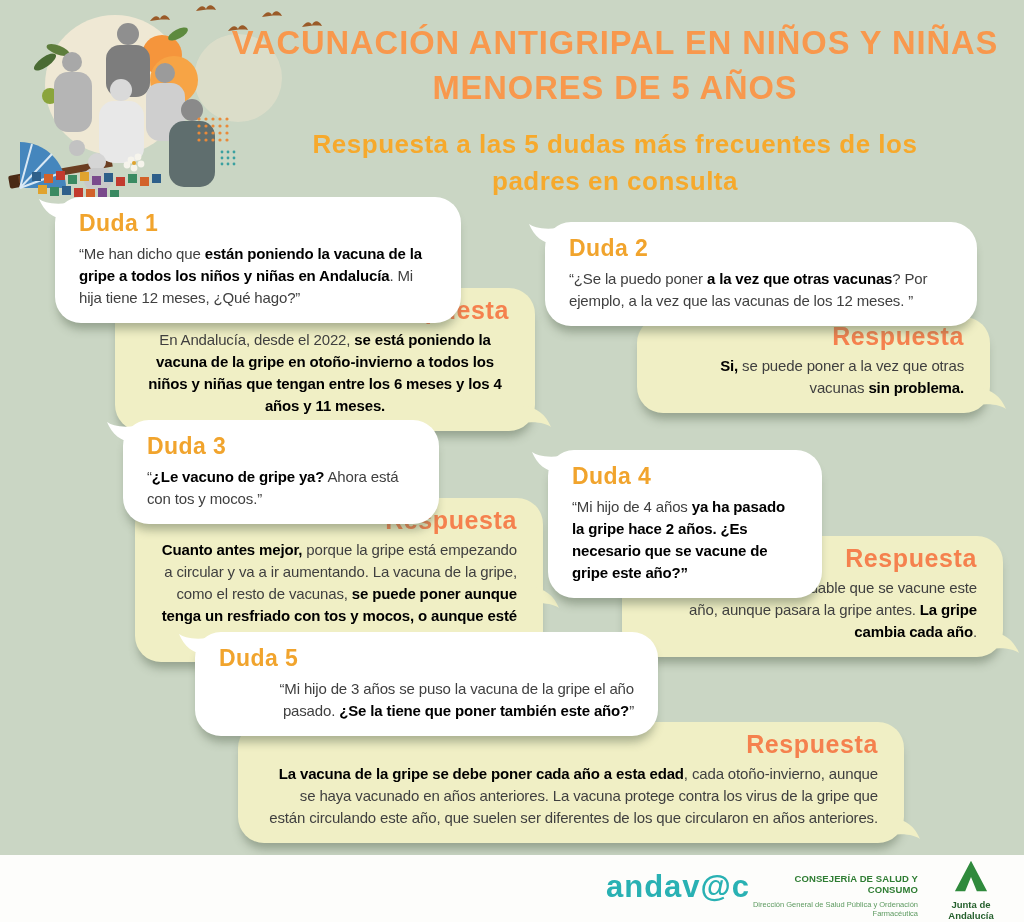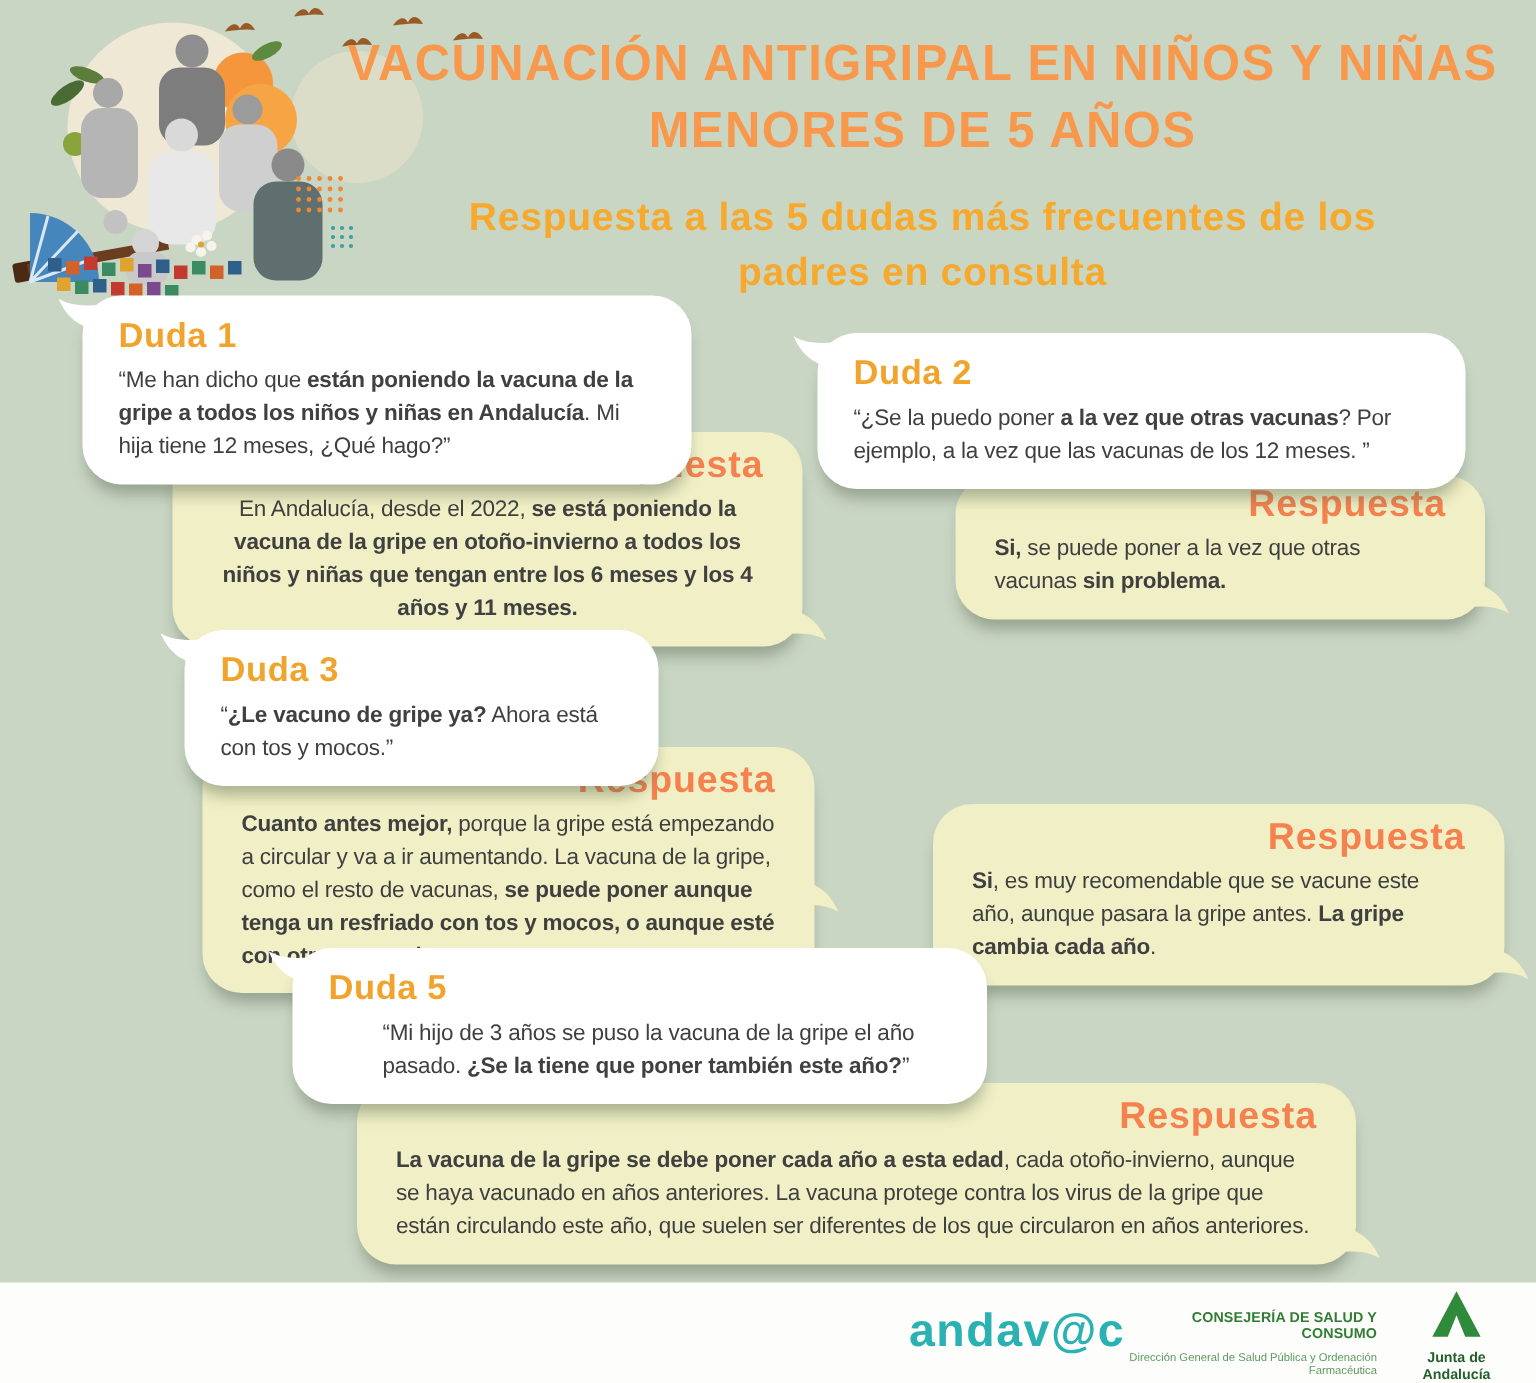--- a/index.html
+++ b/index.html
@@ -23,23 +23,23 @@
   .subtitle-wrap{margin-top:16px;}
 
   
   .bubble{position:absolute;border-radius:26px;box-sizing:border-box;
     box-shadow:0 9px 10px -3px rgba(84,100,78,.45);}
   .duda{background:#ffffff;z-index:3;padding:13px 24px 14px;}
   .resp{background:#f0efc5;z-index:2;padding:8px 26px 14px;}
   .q-label{color:#f1a42d;font-size:23px;font-weight:800;letter-spacing:.4px;margin:0 0 6px 0;}
   .a-label{color:#f5814e;font-size:25px;font-weight:800;letter-spacing:.6px;text-align:right;margin:0 0 4px 0;}
   .body-txt{font-size:15px;line-height:1.46;color:#3f3f3f;letter-spacing:-.15px;}
-  .bold{font-weight:700;color:#404040;}
+  .bold{font-weight:700;color:#000000;}
   .txt-center{text-align:center;}
-  .txt-right{text-align:left;}
+  .txt-right{text-align:right;}
 
   .tail{position:absolute;width:28px;height:24px;}
   .tail-d{left:-16px;top:2px;}
   .tail-r{right:-16px;bottom:4px;transform:scale(-1,-1);}
 
   
   #d1{left:55px;top:197px;width:406px;min-height:114px;}
   #r1{left:115px;top:288px;width:420px;min-height:112px;}
   #d2{left:545px;top:222px;width:432px;min-height:98px;}
   #r2{left:637px;top:317px;width:353px;min-height:86px;padding-top:5px;}
@@ -236,35 +236,42 @@
   </div>
 
   <div id="r3" class="bubble resp">
     <svg class="tail tail-r" style="bottom:auto;top:52%;" viewBox="0 0 28 24">
         <path d="M28,4 C14,6 4,3 0,0 C5,12 14,20 28,21 Z" fill="#f0efc5"></path>
       </svg>
     <div class="a-label">Respuesta</div>
     <div class="body-txt txt-right"><span class="bold">Cuanto antes mejor,</span><span> porque la gripe está empezando a circular y va a ir aumentando. La vacuna de la gripe, como el resto de vacunas, </span><span class="bold">se puede poner aunque tenga un resfriado con tos y mocos, o aunque esté con otros tratamientos</span><span>.</span></div>
   </div>
 
+  <div id="d4" class="bubble duda">
+    <svg class="tail tail-d" viewBox="0 0 28 24">
+        <path d="M28,4 C14,6 4,3 0,0 C5,12 14,20 28,21 Z" fill="#ffffff"></path>
+      </svg>
+    <div class="q-label">Duda 4</div>
+    <div class="body-txt"><span>“Mi hijo de 4 años </span><span class="bold">ya ha pasado la gripe hace 2 años. ¿Es necesario que se vacune de gripe este año?”</span></div>
+  </div>
 
   <div id="r4" class="bubble resp">
     <svg class="tail tail-r" viewBox="0 0 28 24">
         <path d="M28,4 C14,6 4,3 0,0 C5,12 14,20 28,21 Z" fill="#f0efc5"></path>
       </svg>
     <div class="a-label">Respuesta</div>
     <div class="body-txt txt-right"><span class="bold">Si</span><span>, es muy recomendable que se vacune este año, aunque pasara la gripe antes. </span><span class="bold">La gripe cambia cada año</span><span>.</span></div>
   </div>
 
   <div id="d5" class="bubble duda">
     <svg class="tail tail-d" viewBox="0 0 28 24">
         <path d="M28,4 C14,6 4,3 0,0 C5,12 14,20 28,21 Z" fill="#ffffff"></path>
       </svg>
     <div class="q-label">Duda 5</div>
-    <div class="body-txt" style="padding-left:36px;"><span>“Mi hijo de 3 años se puso la vacuna de la gripe el año pasado. </span><span class="bold">¿Se la tiene que poner también este año?</span><span>”</span></div>
+    <div class="body-txt" style="padding-left:36px;text-align:right;"><span>“Mi hijo de 3 años se puso la vacuna de la gripe el año pasado. </span><span class="bold">¿Se la tiene que poner también este año?</span><span>”</span></div>
   </div>
 
   <div id="r5" class="bubble resp">
     <svg class="tail tail-r" viewBox="0 0 28 24">
         <path d="M28,4 C14,6 4,3 0,0 C5,12 14,20 28,21 Z" fill="#f0efc5"></path>
       </svg>
     <div class="a-label">Respuesta</div>
     <div class="body-txt txt-right"><span class="bold">La vacuna de la gripe se debe poner cada año a esta edad</span><span>, cada otoño-invierno, aunque se haya vacunado en años anteriores. La vacuna protege contra los virus de la gripe que están circulando este año, que suelen ser diferentes de los que circularon en años anteriores.</span></div>
   </div>
 

